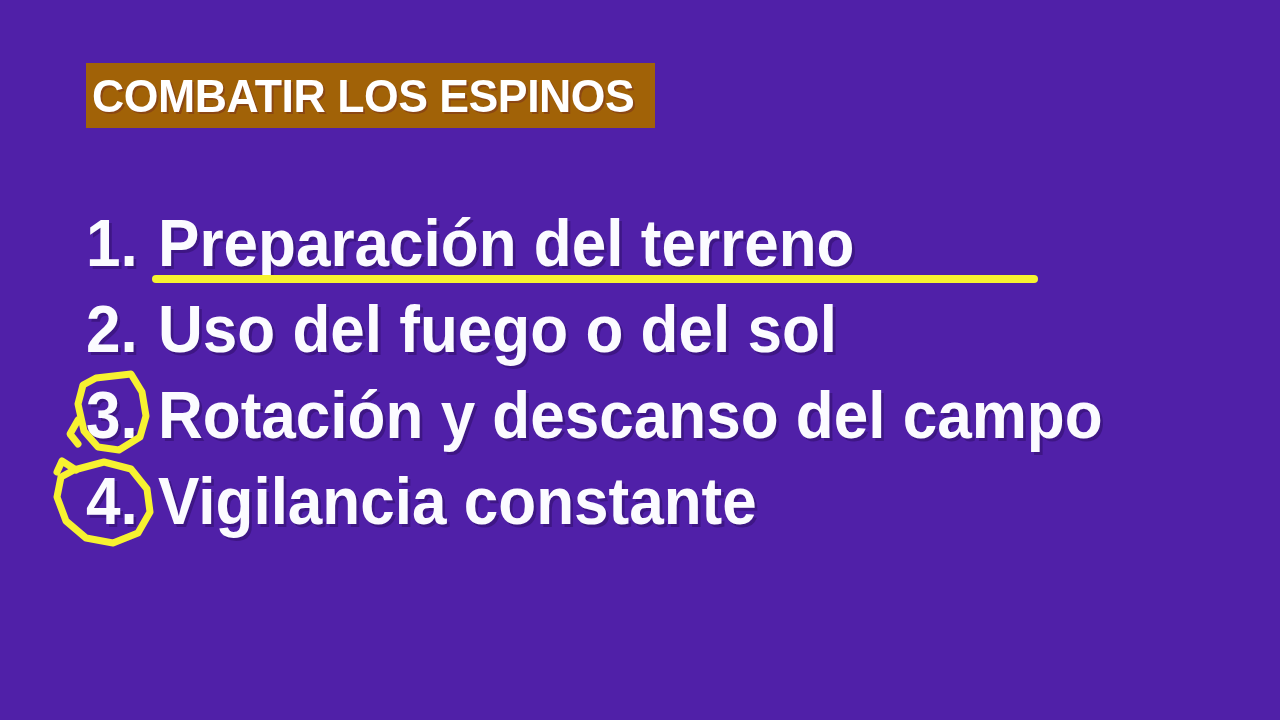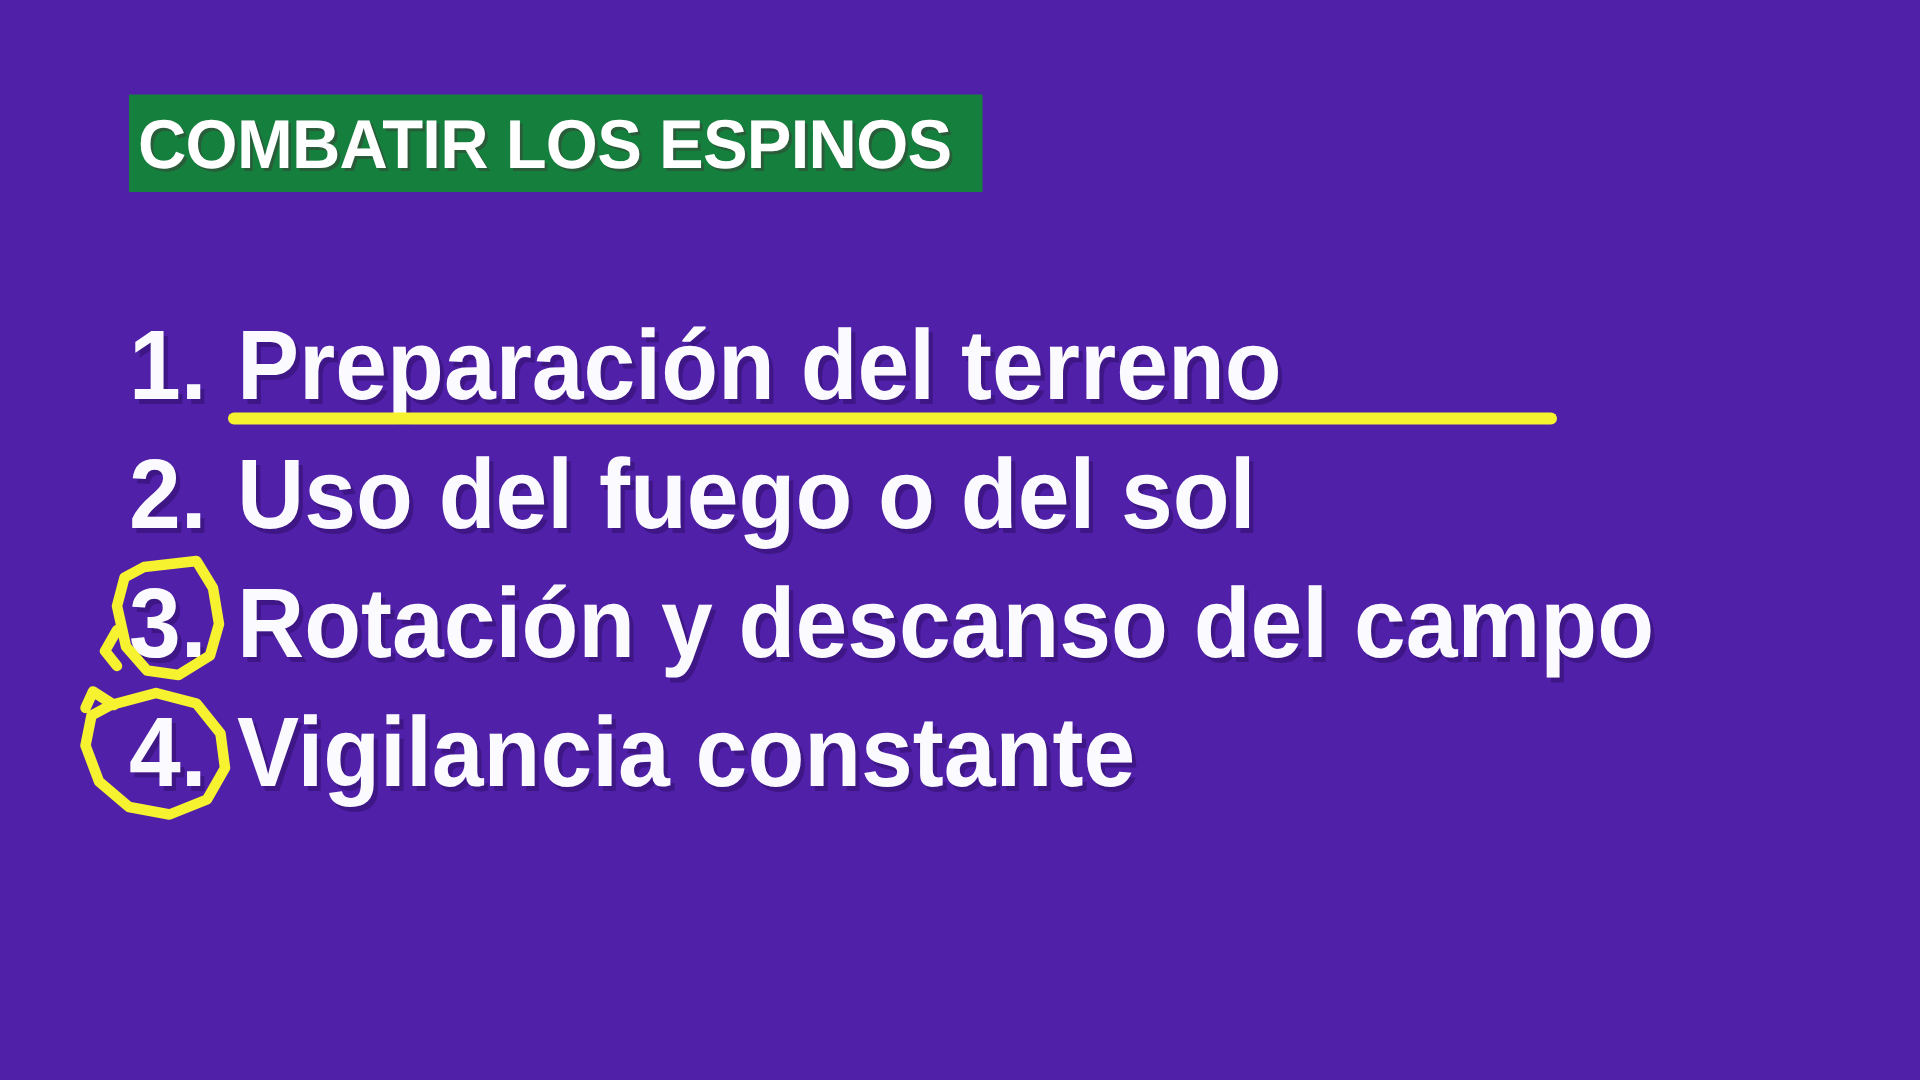--- a/index.html
+++ b/index.html
@@ -20,21 +20,21 @@
     background: #5020a8;
     overflow: hidden;
   }
 
   
   #title-block {
     position: absolute;
     left: 86px;
     top: 63px;
     height: 65px;
-    background: #15803d;
+    background: #a16207;
     display: flex;
     align-items: center;
     padding: 0 4px 0 6px;
     box-sizing: border-box;
   }
   #title-text {
     font-size: 46px;
     font-weight: bold;
     font-stretch: condensed;
     color: #ffffff;

